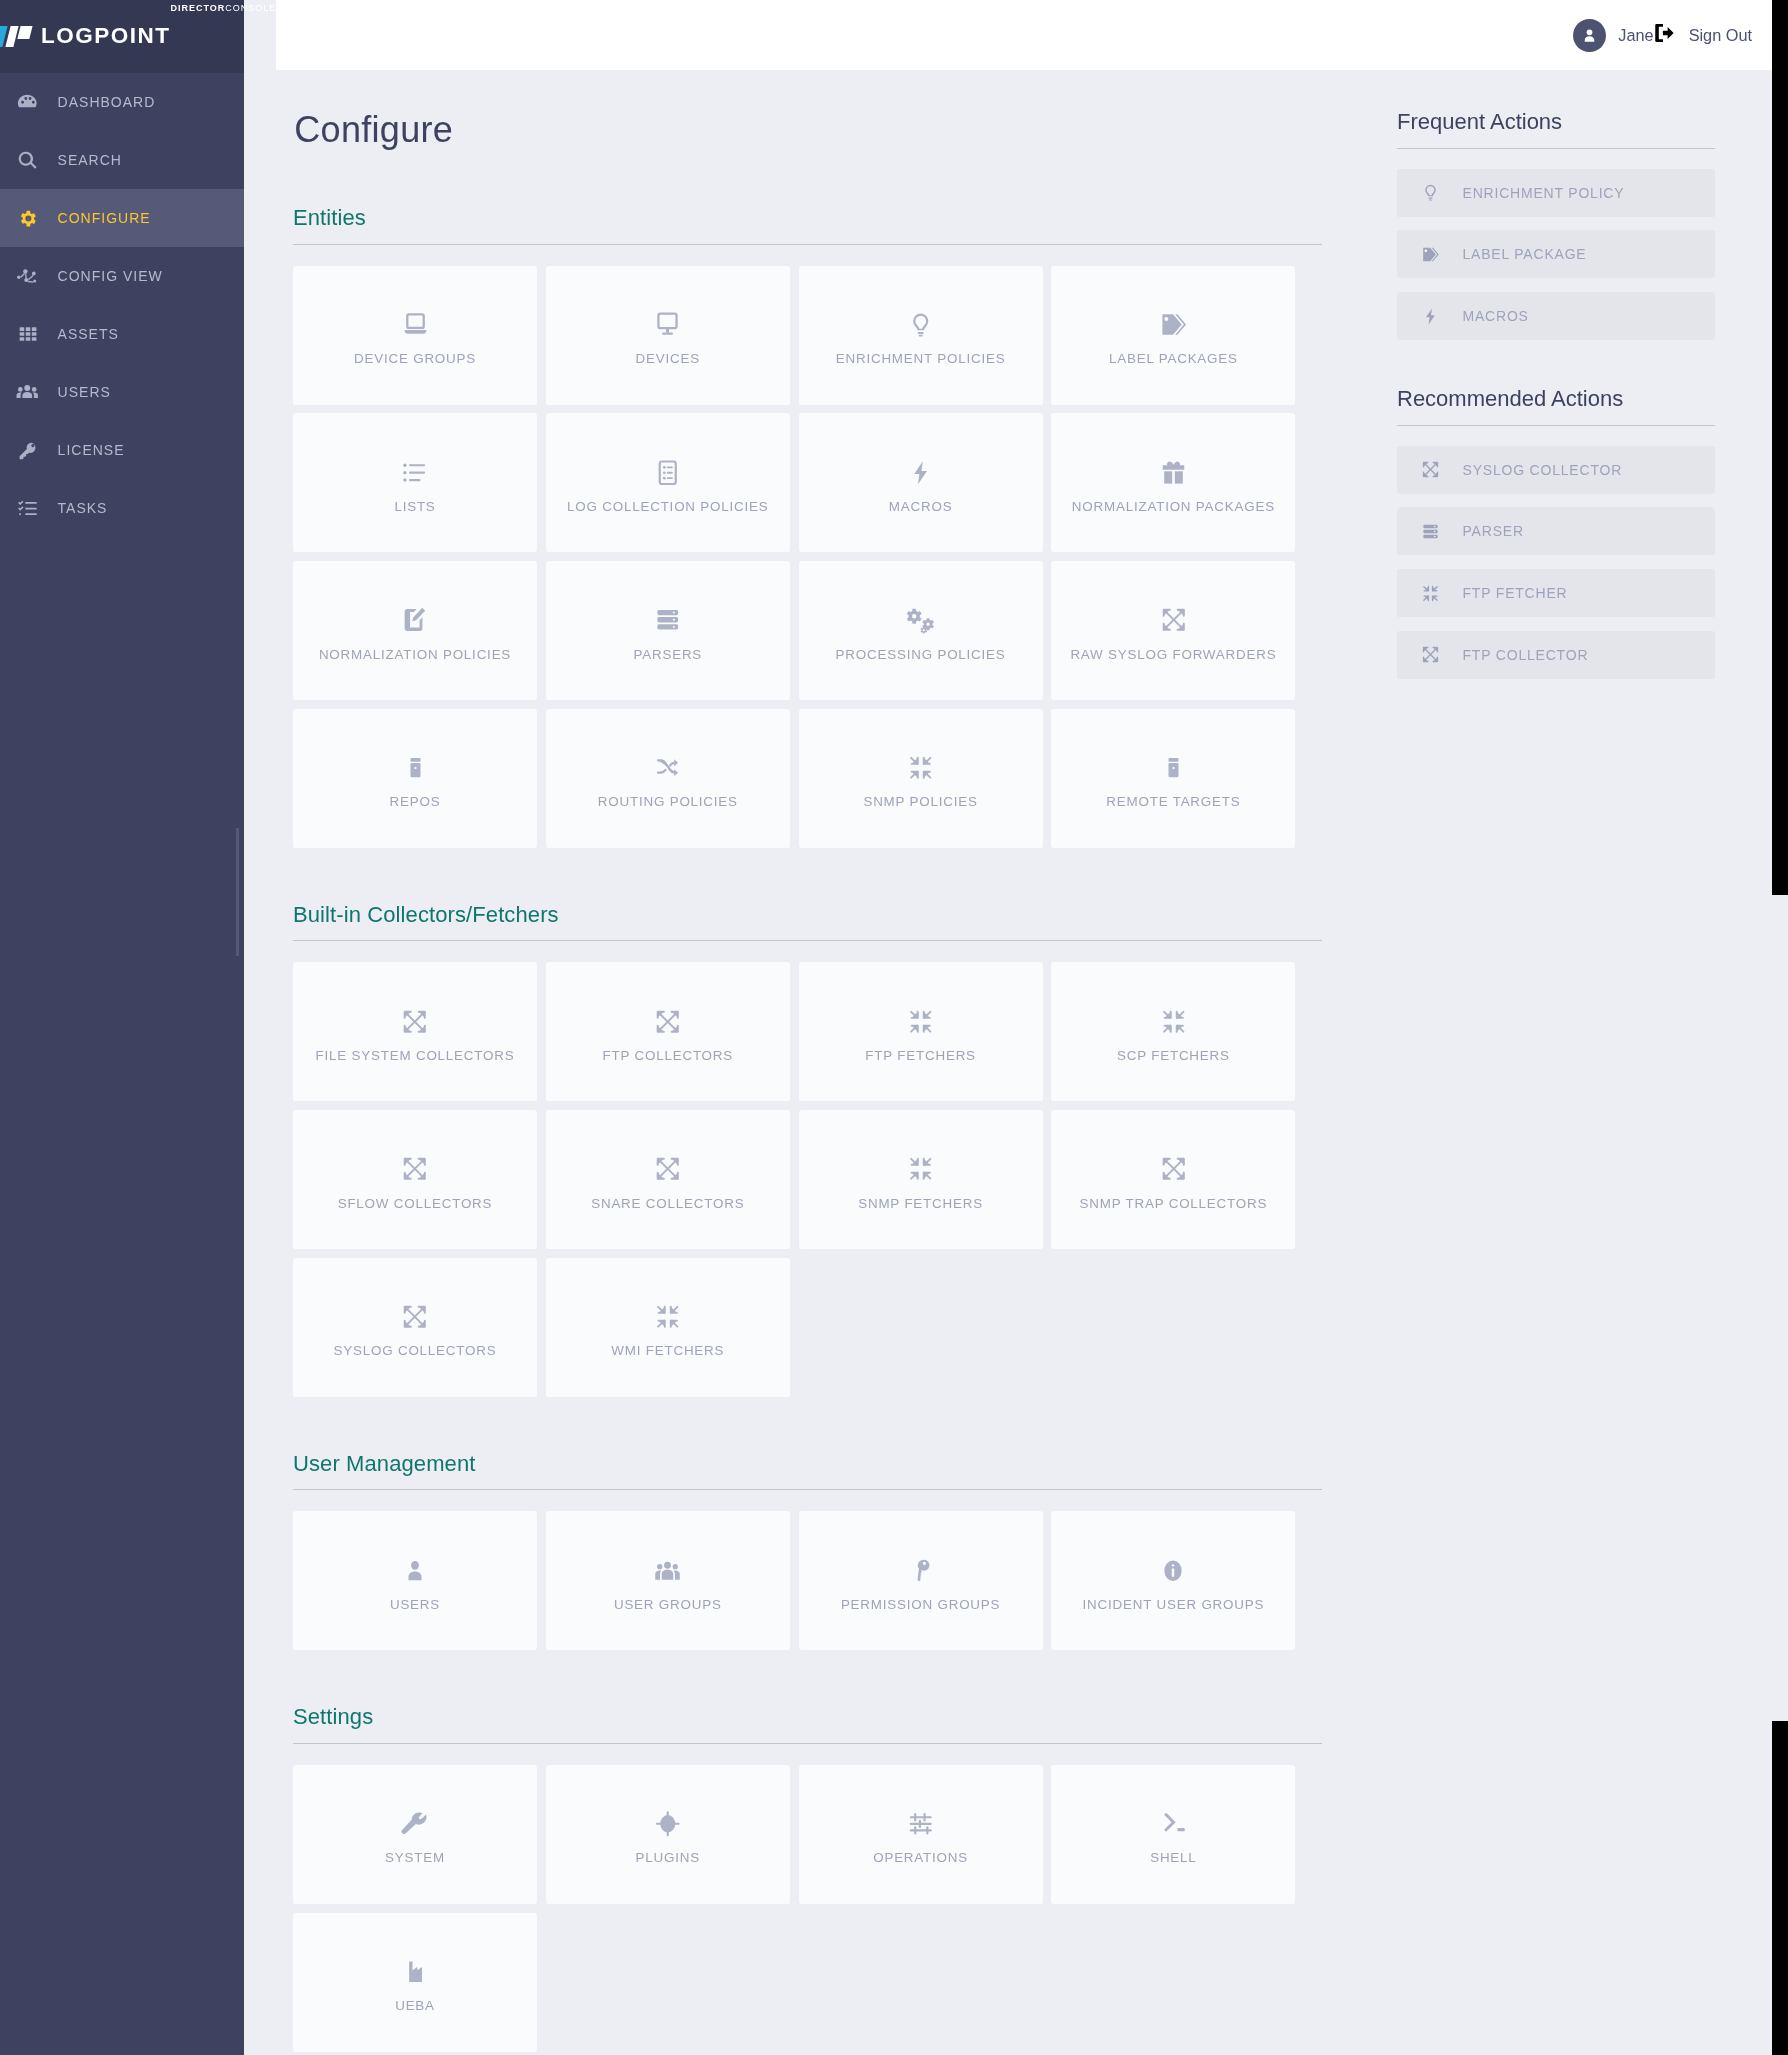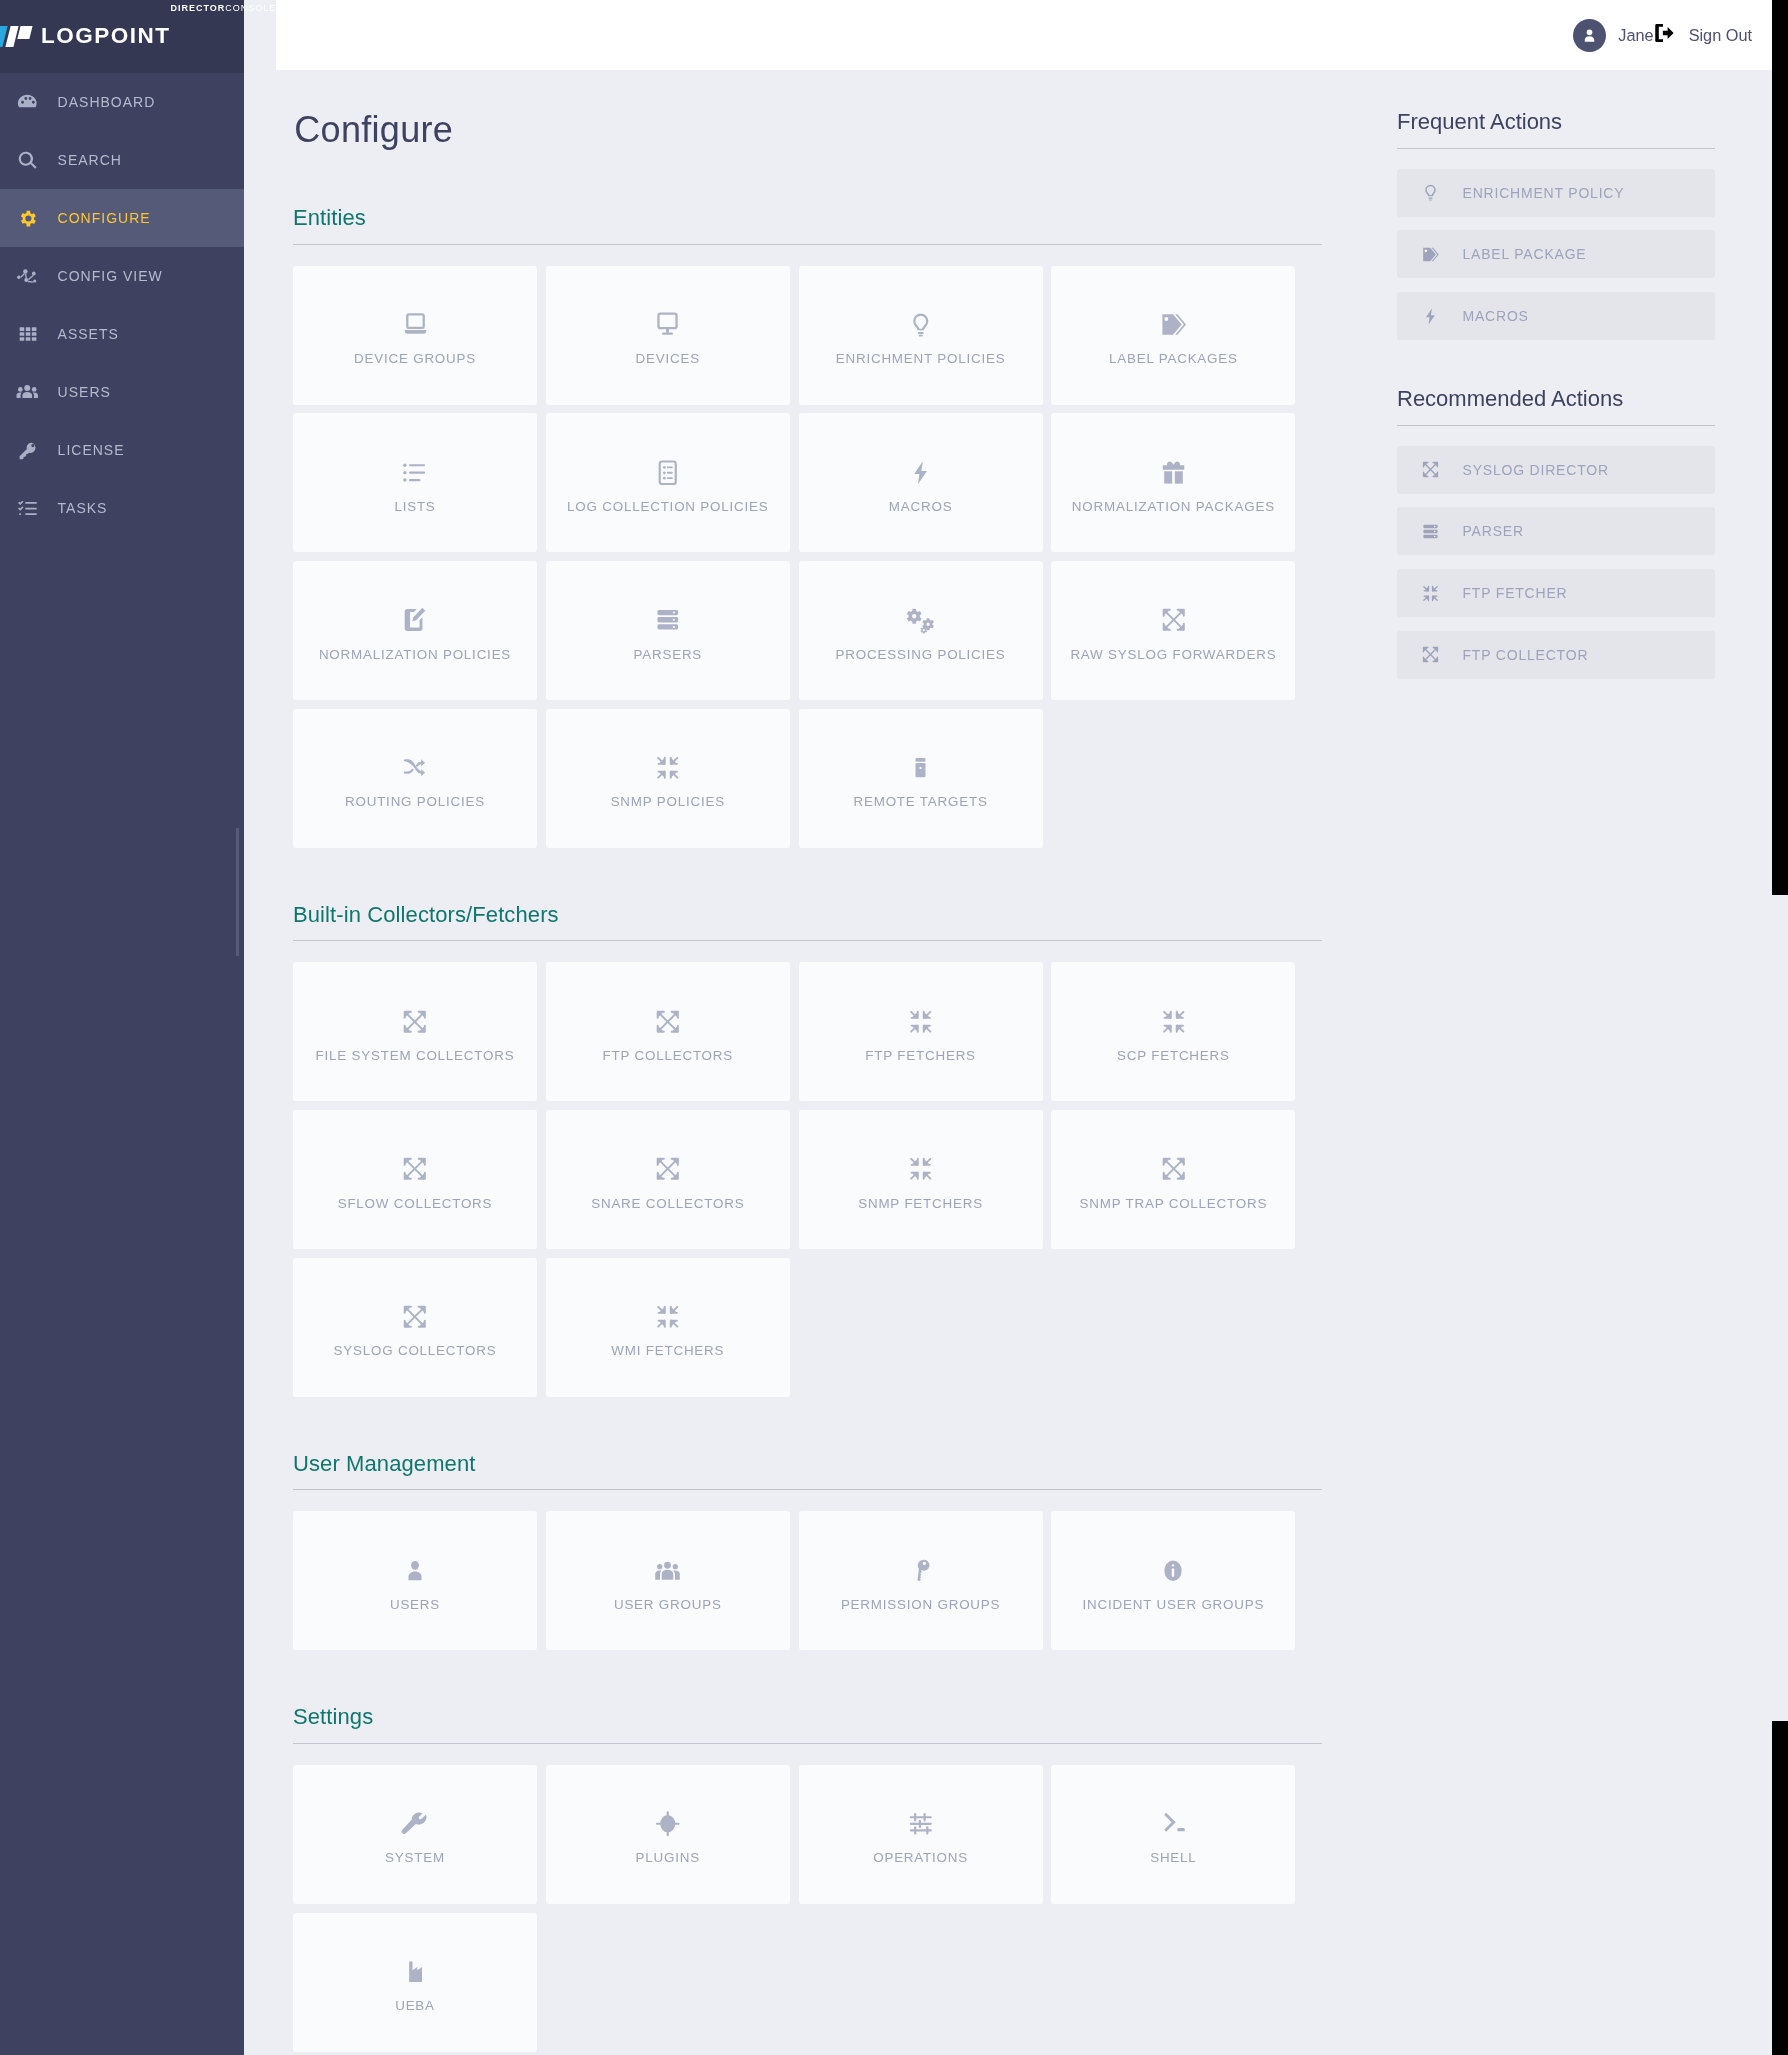--- a/index.html
+++ b/index.html
@@ -397,20 +397,30 @@
                       <path d="M3.2 15.4v5.4h5.4"></path>
                       <path d="M20.8 15.4v5.4h-5.4"></path>
                       <path d="M3.6 3.6L20.4 20.4"></path>
                       <path d="M20.4 3.6L3.6 20.4"></path>
                     </svg>
                   </span>
                   <div class="card-lbl">RAW SYSLOG FORWARDERS</div>
                 </div>
                 <div class="card">
                   <span class="card-ico" style="color: rgb(174, 178, 198);">
+                    <svg width="25" height="27.5" viewBox="0 0 24 24" fill="currentColor">
+                      <rect x="7.2" y="2.6" width="9.6" height="3.6" rx="1"></rect>
+                      <rect x="7.2" y="7.4" width="9.6" height="13.8" rx="1.3"></rect>
+                      <rect x="11" y="11.2" width="2" height="2" rx=".6" fill="#fafbfc"></rect>
+                    </svg>
+                  </span>
+                  <div class="card-lbl">REPOS</div>
+                </div>
+                <div class="card">
+                  <span class="card-ico" style="color: rgb(174, 178, 198);">
                     <svg width="27.5" height="27.5" viewBox="0 0 24 24" stroke="currentColor" stroke-width="2" fill="none" stroke-linecap="round">
                       <path d="M3.5 5.5h3c1.5 0 2.5 1 3.5 2.4l4 6c1 1.4 2 2.4 3.5 2.4h2"></path>
                       <path d="M3.5 16.3h3c1.5 0 2.5-1 3.5-2.4"></path>
                       <path d="M14 10.1c1-1.4 2-2.4 3.5-2.4h2"></path>
                       <path d="M17.6 4.6l3.2 3.1-3.2 3.1" fill="currentColor" stroke="none"></path>
                       <path d="M17.6 13.2l3.2 3.1-3.2 3.1" fill="currentColor" stroke="none"></path>
                     </svg>
                   </span>
                   <div class="card-lbl">ROUTING POLICIES</div>
                 </div>
@@ -730,21 +740,21 @@
               <span class="a-ico" style="color: rgb(158, 163, 187);">
                 <svg width="19" height="19" viewBox="0 0 24 24" fill="none" stroke="currentColor" stroke-width="1.7" stroke-linecap="round" stroke-linejoin="round">
                   <path d="M3.2 8.6V3.2h5.4"></path>
                   <path d="M20.8 8.6V3.2h-5.4"></path>
                   <path d="M3.2 15.4v5.4h5.4"></path>
                   <path d="M20.8 15.4v5.4h-5.4"></path>
                   <path d="M3.6 3.6L20.4 20.4"></path>
                   <path d="M20.4 3.6L3.6 20.4"></path>
                 </svg>
               </span>
-              <span class="a-lbl">SYSLOG DIRECTOR</span>
+              <span class="a-lbl">SYSLOG COLLECTOR</span>
             </div>
             <div class="action-item">
               <span class="a-ico" style="color: rgb(158, 163, 187);">
                 <svg width="19" height="19" viewBox="0 0 24 24" fill="currentColor">
                   <rect x="3" y="3.4" width="18" height="4.6" rx="1.3"></rect>
                   <rect x="3" y="9.7" width="18" height="4.6" rx="1.3"></rect>
                   <rect x="3" y="16" width="18" height="4.6" rx="1.3"></rect>
                   <circle cx="17.3" cy="5.7" r=".9" fill="#fafbfc"></circle>
                   <circle cx="17.3" cy="12" r=".9" fill="#fafbfc"></circle>
                   <circle cx="17.3" cy="18.3" r=".9" fill="#fafbfc"></circle>

